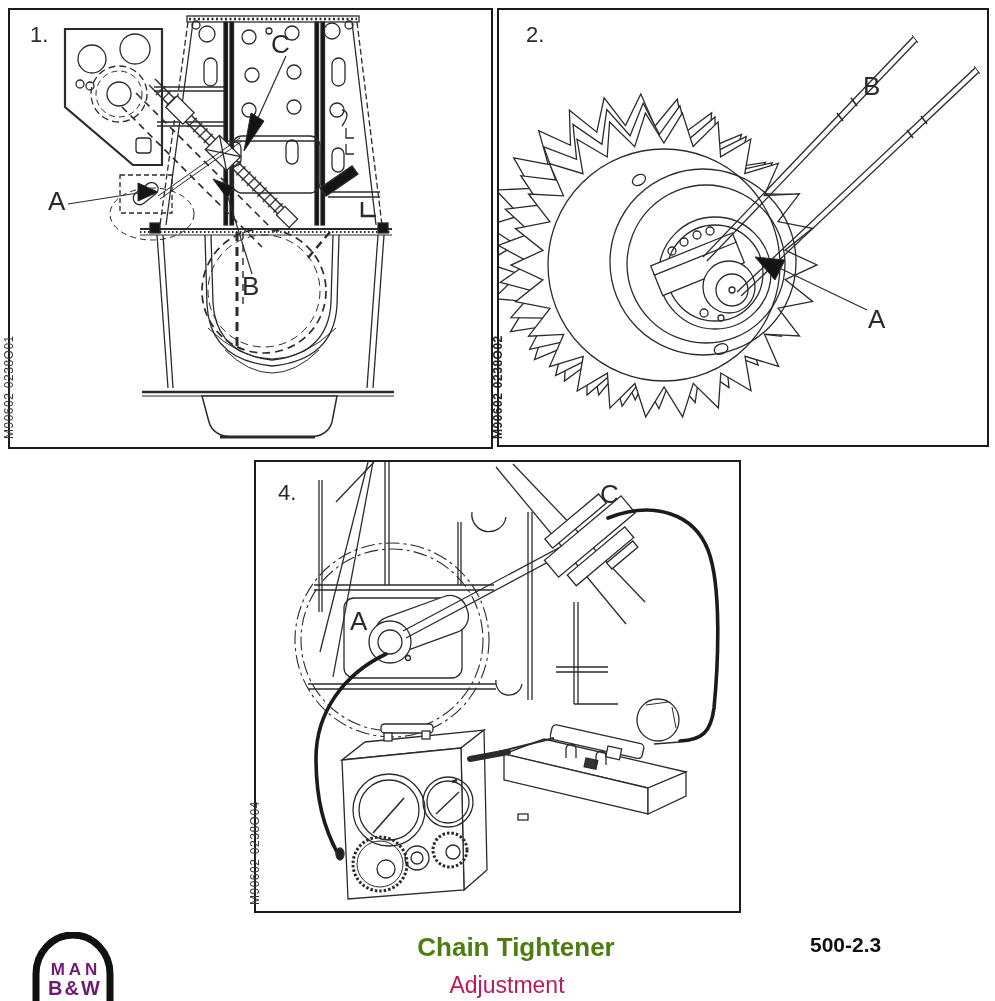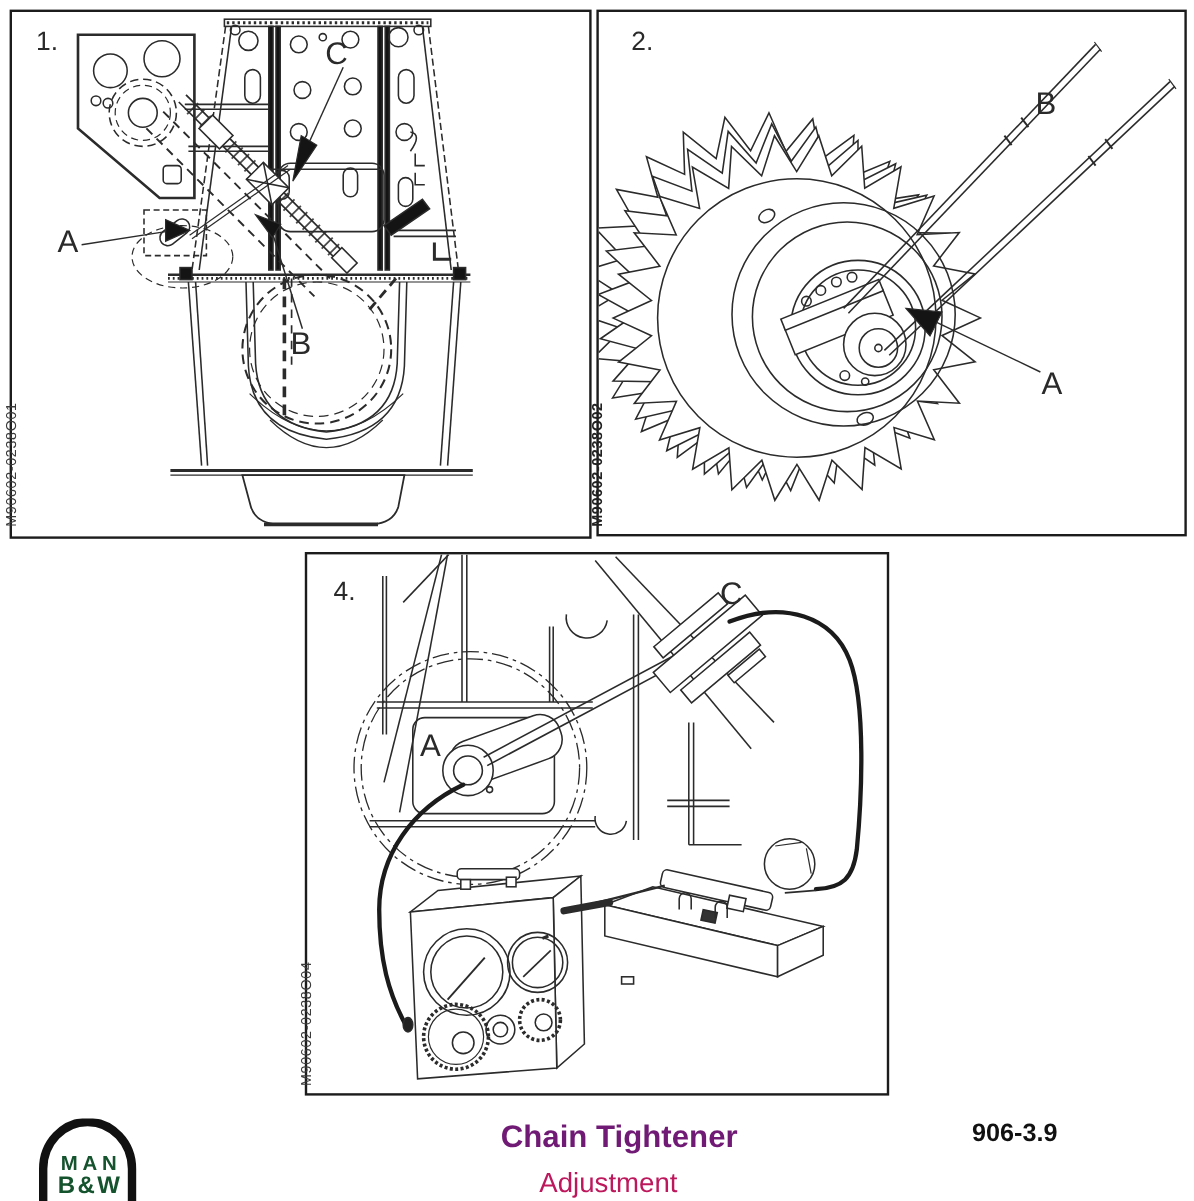--- a/index.html
+++ b/index.html
@@ -12,31 +12,31 @@
   .fig-num{position:absolute;font-size:22px;color:#2a2a2a;}
   .fig-id{
     position:absolute;font-size:12px;color:#3a3a3a;letter-spacing:.5px;
     transform:rotate(-90deg);transform-origin:0 100%;white-space:nowrap;
   }
   .fig-id.bold{font-weight:bold;color:#222;}
   .part-label{position:absolute;font-size:26px;color:#2a2a2a;}
   .title-block{position:absolute;left:0;top:0;width:995px;height:1001px;pointer-events:none;}
   .doc-title{
     position:absolute;left:516px;top:932px;transform:translateX(-50%);
-    font-size:26px;font-weight:bold;color:#701a75;white-space:nowrap;
+    font-size:26px;font-weight:bold;color:#4d7c0f;white-space:nowrap;
   }
   .doc-subtitle{
     position:absolute;left:507px;top:972px;transform:translateX(-50%);
     font-size:23px;color:#be185d;white-space:nowrap;
   }
   .doc-section{
     position:absolute;left:810px;top:933px;font-size:21px;font-weight:bold;color:#111;
   }
   .logo{position:absolute;left:14px;top:932px;width:120px;height:69px;}
-  .logo .logo-text{position:absolute;width:100%;text-align:center;font-weight:bold;color:#14532d;}
+  .logo .logo-text{position:absolute;width:100%;text-align:center;font-weight:bold;color:#701a75;}
   .logo .l1{top:28px;font-size:17px;letter-spacing:4px;left:2px;}
   .logo .l2{top:45px;font-size:20px;letter-spacing:2px;left:1px;}
   .stroke{fill:none;stroke:#2b2b2b;stroke-width:1.3;}
 </style>
 </head>
 <body>
 
 <div class="panel" style="left:8px;top:8px;width:485px;height:441px;">
   <svg width="481" height="437" viewBox="0 0 481 437">
 
@@ -320,21 +320,21 @@
   </svg>
   <div class="fig-num" style="left:22px;top:18px;">4.</div>
   <div class="fig-id" style="left:6px;bottom:6px;">M90602-0238O04</div>
   <div class="part-label" style="left:94px;top:144px;">A</div>
   <div class="part-label" style="left:344px;top:17px;">C</div>
 </div>
 
 <div class="title-block">
   <div class="doc-title">Chain Tightener</div>
   <div class="doc-subtitle">Adjustment</div>
-  <div class="doc-section">906-3.9</div>
+  <div class="doc-section">500-2.3</div>
   <div class="logo">
     <svg width="120" height="69" viewBox="0 0 120 69">
       <path d="M22,69 L22,42 A36,38 0 0 1 96,42 L96,69" fill="none" stroke="#111" stroke-width="7"></path>
     </svg>
     <div class="logo-text l1">MAN</div>
     <div class="logo-text l2">B&amp;W</div>
   </div>
 </div>
 
 </body></html>

